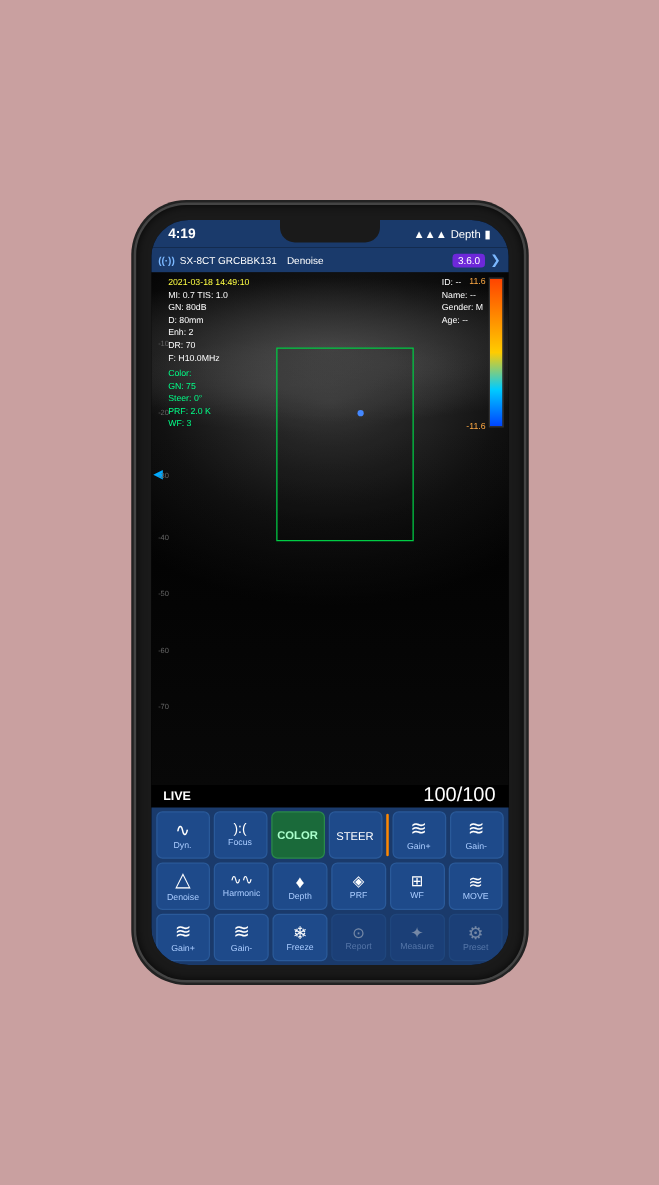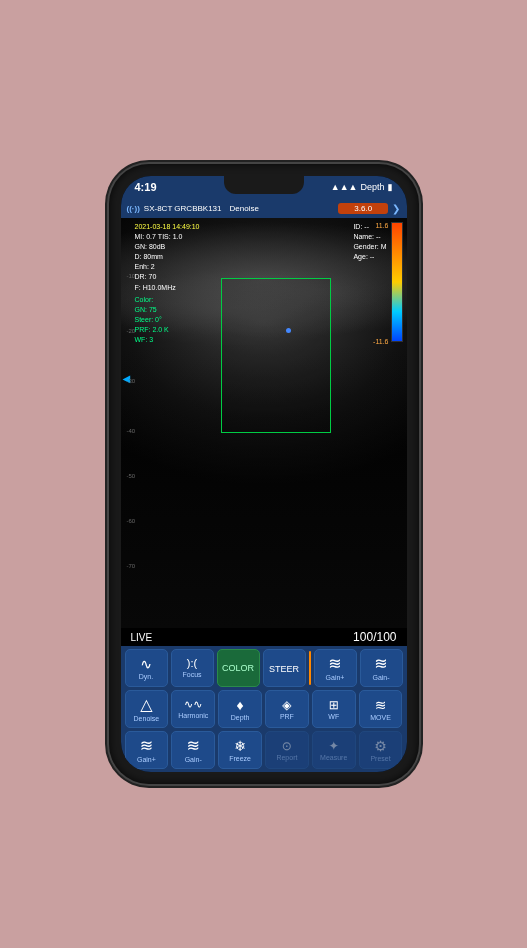--- a/index.html
+++ b/index.html
@@ -88,22 +88,22 @@
     }
     .header-mode {
       color: white;
       font-size: 8px;
       margin-left: 4px;
     }
     .header-spacer { flex: 1; }
     .header-version {
       color: white;
       font-size: 8px;
-      background: #c2410c;
-      padding: 1px 16px;
+      background: #6d28d9;
+      padding: 1px 4px;
       border-radius: 3px;
     }
     .header-arrow {
       color: #7bb8ff;
       font-size: 10px;
     }
 
     
     .scan-area {
       flex: 1;
@@ -222,25 +222,25 @@
       background: #000;
       display: flex;
       justify-content: space-between;
       align-items: center;
       padding: 2px 10px;
       height: 18px;
     }
     .live-label {
       color: white;
       font-size: 10px;
-      font-weight: normal;
+      font-weight: bold;
     }
     .frame-count {
       color: white;
-      font-size: 12px;
+      font-size: 16px;
     }
 
     
     .focus-arrow {
       position: absolute;
       left: 2px;
       top: 155px;
       color: #00aaff;
       font-size: 10px;
     }
@@ -390,21 +390,21 @@
       <div class="btn-row">
         <div class="ctrl-btn">
           <span class="ctrl-icon">∿</span>
           <span class="ctrl-label">Dyn.</span>
         </div>
         <div class="ctrl-btn">
           <span class="ctrl-icon" style="font-size:11px;">):(</span>
           <span class="ctrl-label">Focus</span>
         </div>
         <div class="ctrl-btn highlight">
-          <span class="ctrl-icon" style="font-size:9px; color:#aaffcc; font-weight:normal;">COLOR</span>
+          <span class="ctrl-icon" style="font-size:9px; color:#aaffcc; font-weight:bold;">COLOR</span>
         </div>
         <div class="ctrl-btn">
           <span class="ctrl-label" style="font-size:9px; color:white;">STEER</span>
         </div>
         <div class="btn-separator"></div>
         <div class="ctrl-btn">
           <span class="ctrl-icon" style="font-size:16px;">≋</span>
           <span class="ctrl-label">Gain+</span>
         </div>
         <div class="ctrl-btn">

